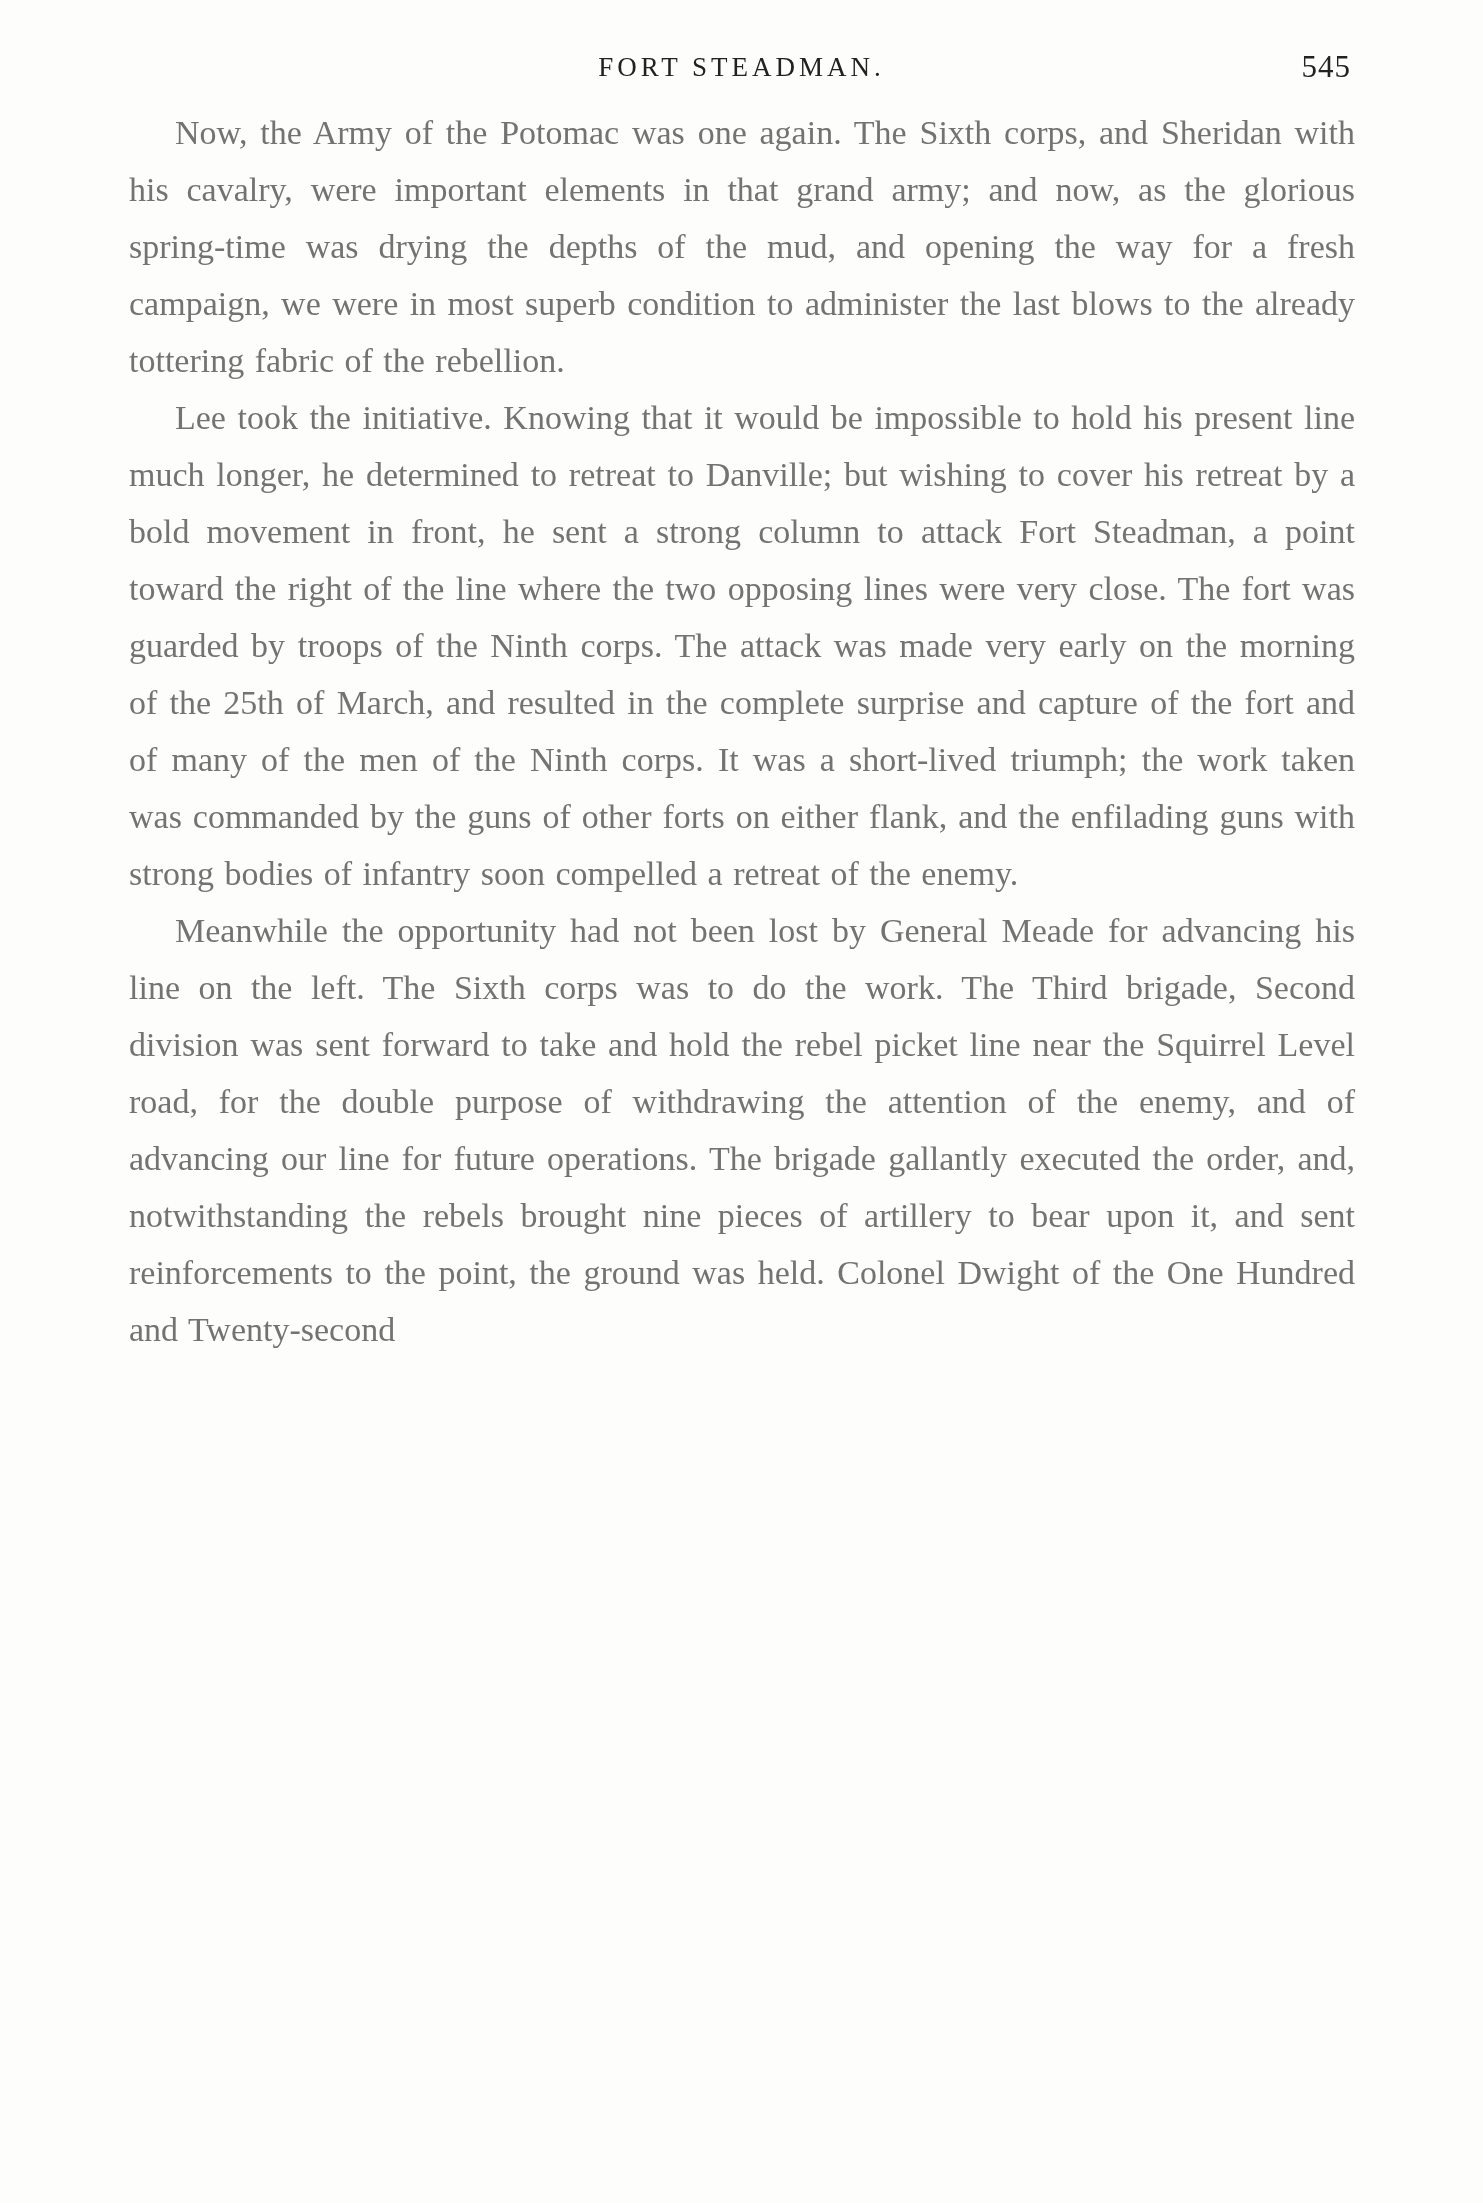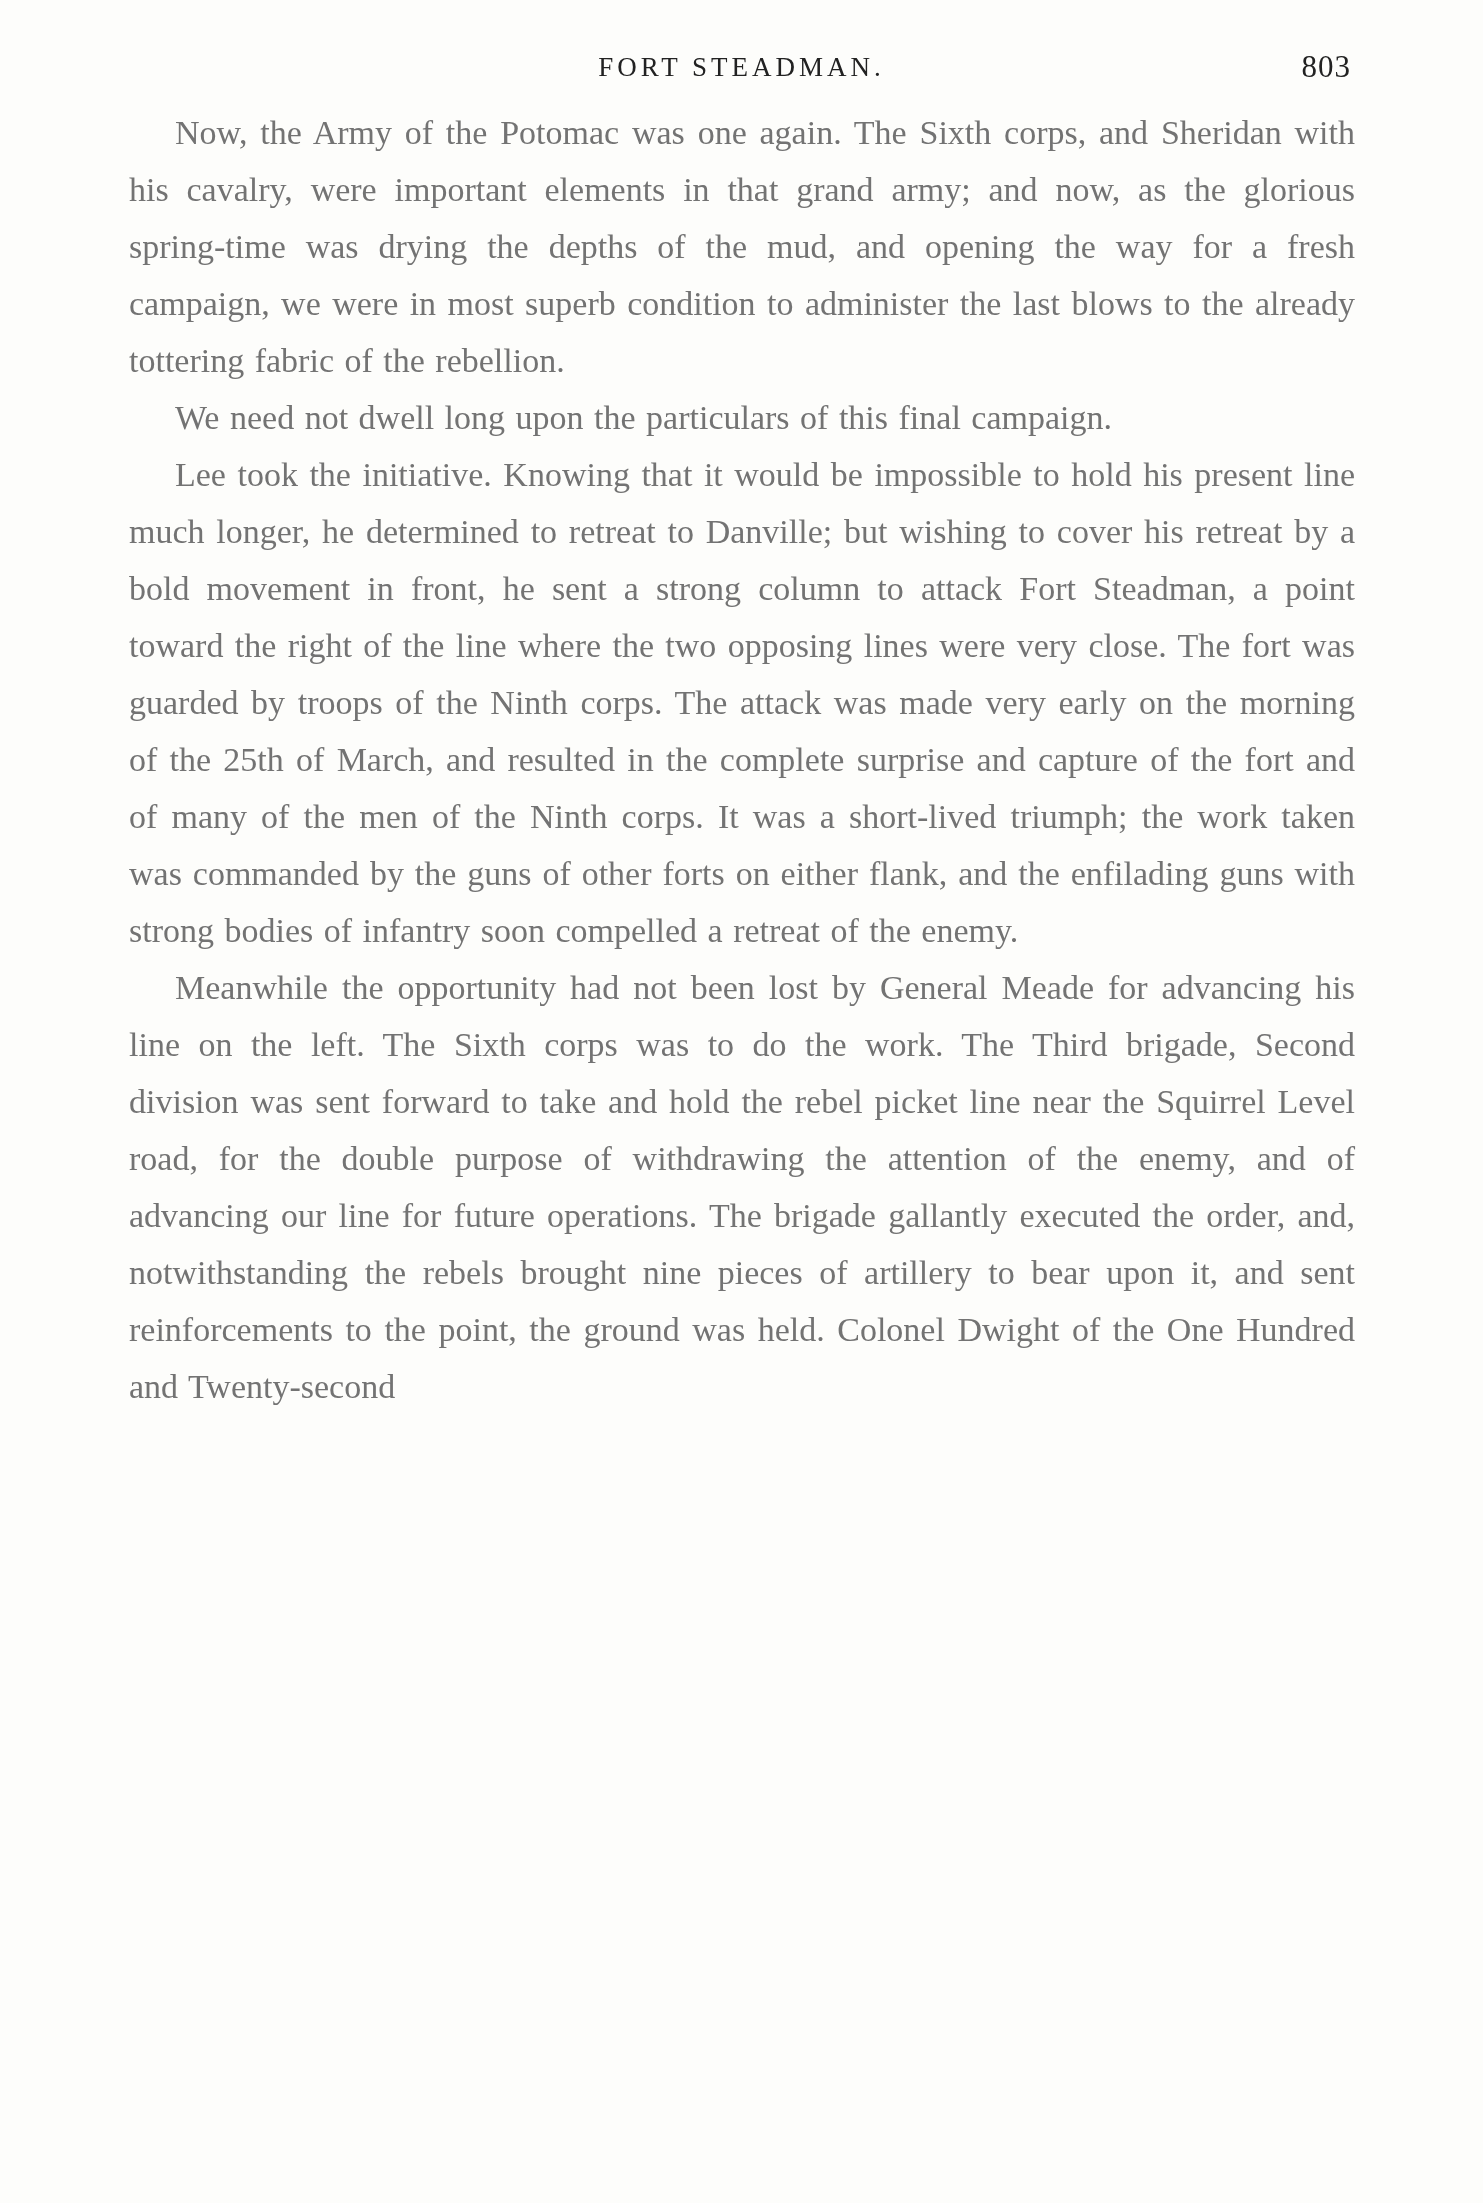--- a/index.html
+++ b/index.html
@@ -60,23 +60,22 @@
     color: #737373;
   }
 </style>
 </head>
 <body>
 
 <div class="page">
 
   <div class="page-header">
     <span class="running-title">FORT STEADMAN.</span>
-    <span class="page-number">803</span>
+    <span class="page-number">545</span>
   </div>
 
   <div class="page-body">
     <p>Now, the Army of the Potomac was one again. The Sixth corps, and Sheridan with his cavalry, were important elements in that grand army; and now, as the glorious spring-time was drying the depths of the mud, and opening the way for a fresh campaign, we were in most superb condition to administer the last blows to the already tottering fabric of the rebellion.</p>
-    <p>We need not dwell long upon the particulars of this final campaign.</p>
     <p>Lee took the initiative. Knowing that it would be impossible to hold his present line much longer, he determined to retreat to Danville; but wishing to cover his retreat by a bold movement in front, he sent a strong column to attack Fort Steadman, a point toward the right of the line where the two opposing lines were very close. The fort was guarded by troops of the Ninth corps. The attack was made very early on the morning of the 25th of March, and resulted in the complete surprise and capture of the fort and of many of the men of the Ninth corps. It was a short-lived triumph; the work taken was commanded by the guns of other forts on either flank, and the enfilading guns with strong bodies of infantry soon compelled a retreat of the enemy.</p>
     <p>Meanwhile the opportunity had not been lost by General Meade for advancing his line on the left. The Sixth corps was to do the work. The Third brigade, Second division was sent forward to take and hold the rebel picket line near the Squirrel Level road, for the double purpose of withdrawing the attention of the enemy, and of advancing our line for future operations. The brigade gallantly executed the order, and, notwithstanding the rebels brought nine pieces of artillery to bear upon it, and sent reinforcements to the point, the ground was held. Colonel Dwight of the One Hundred and Twenty-second</p>
   </div>
 
 </div>
 
 </body></html>

